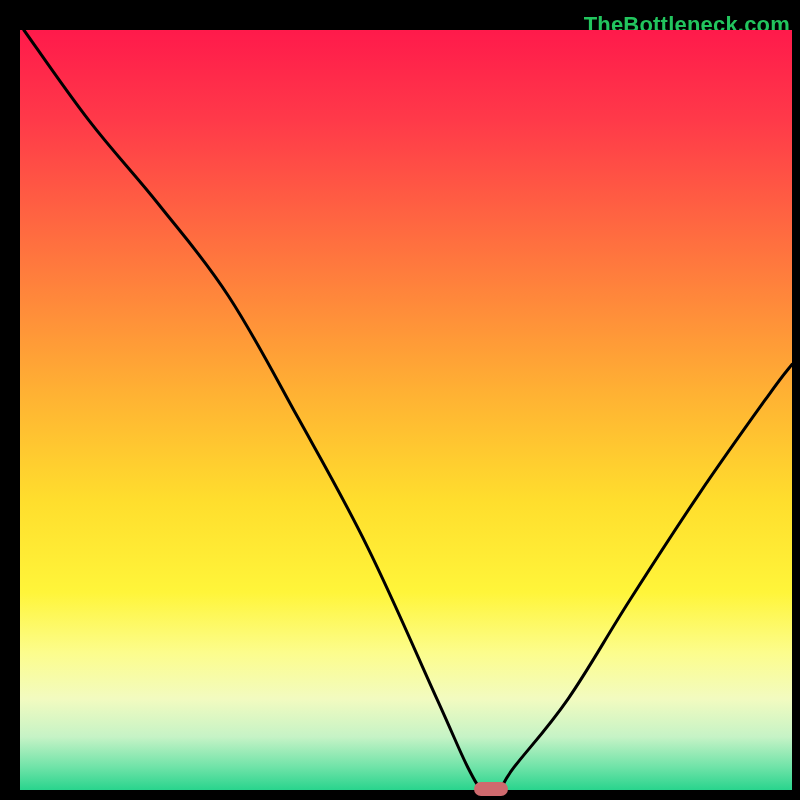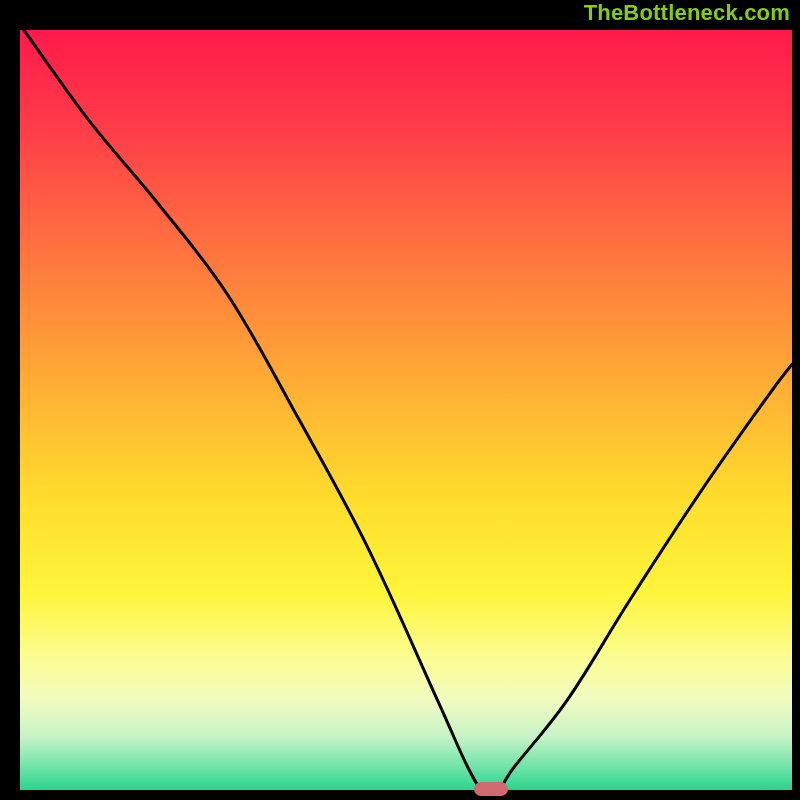--- a/index.html
+++ b/index.html
@@ -11,23 +11,23 @@
     overflow: hidden;
     font-family: Arial, Helvetica, sans-serif;
   }
   .chart-wrap {
     position: relative;
     width: 800px;
     height: 800px;
   }
   .watermark {
     position: absolute;
-    top: 0;
+    top: 12px;
     right: 10px;
-    color: #84cc16;
+    color: #22c55e;
     font-size: 22px;
     font-weight: 600;
     letter-spacing: 0.2px;
     user-select: none;
   }
   svg.plot {
     position: absolute;
     left: 20px;
     top: 30px;
     

